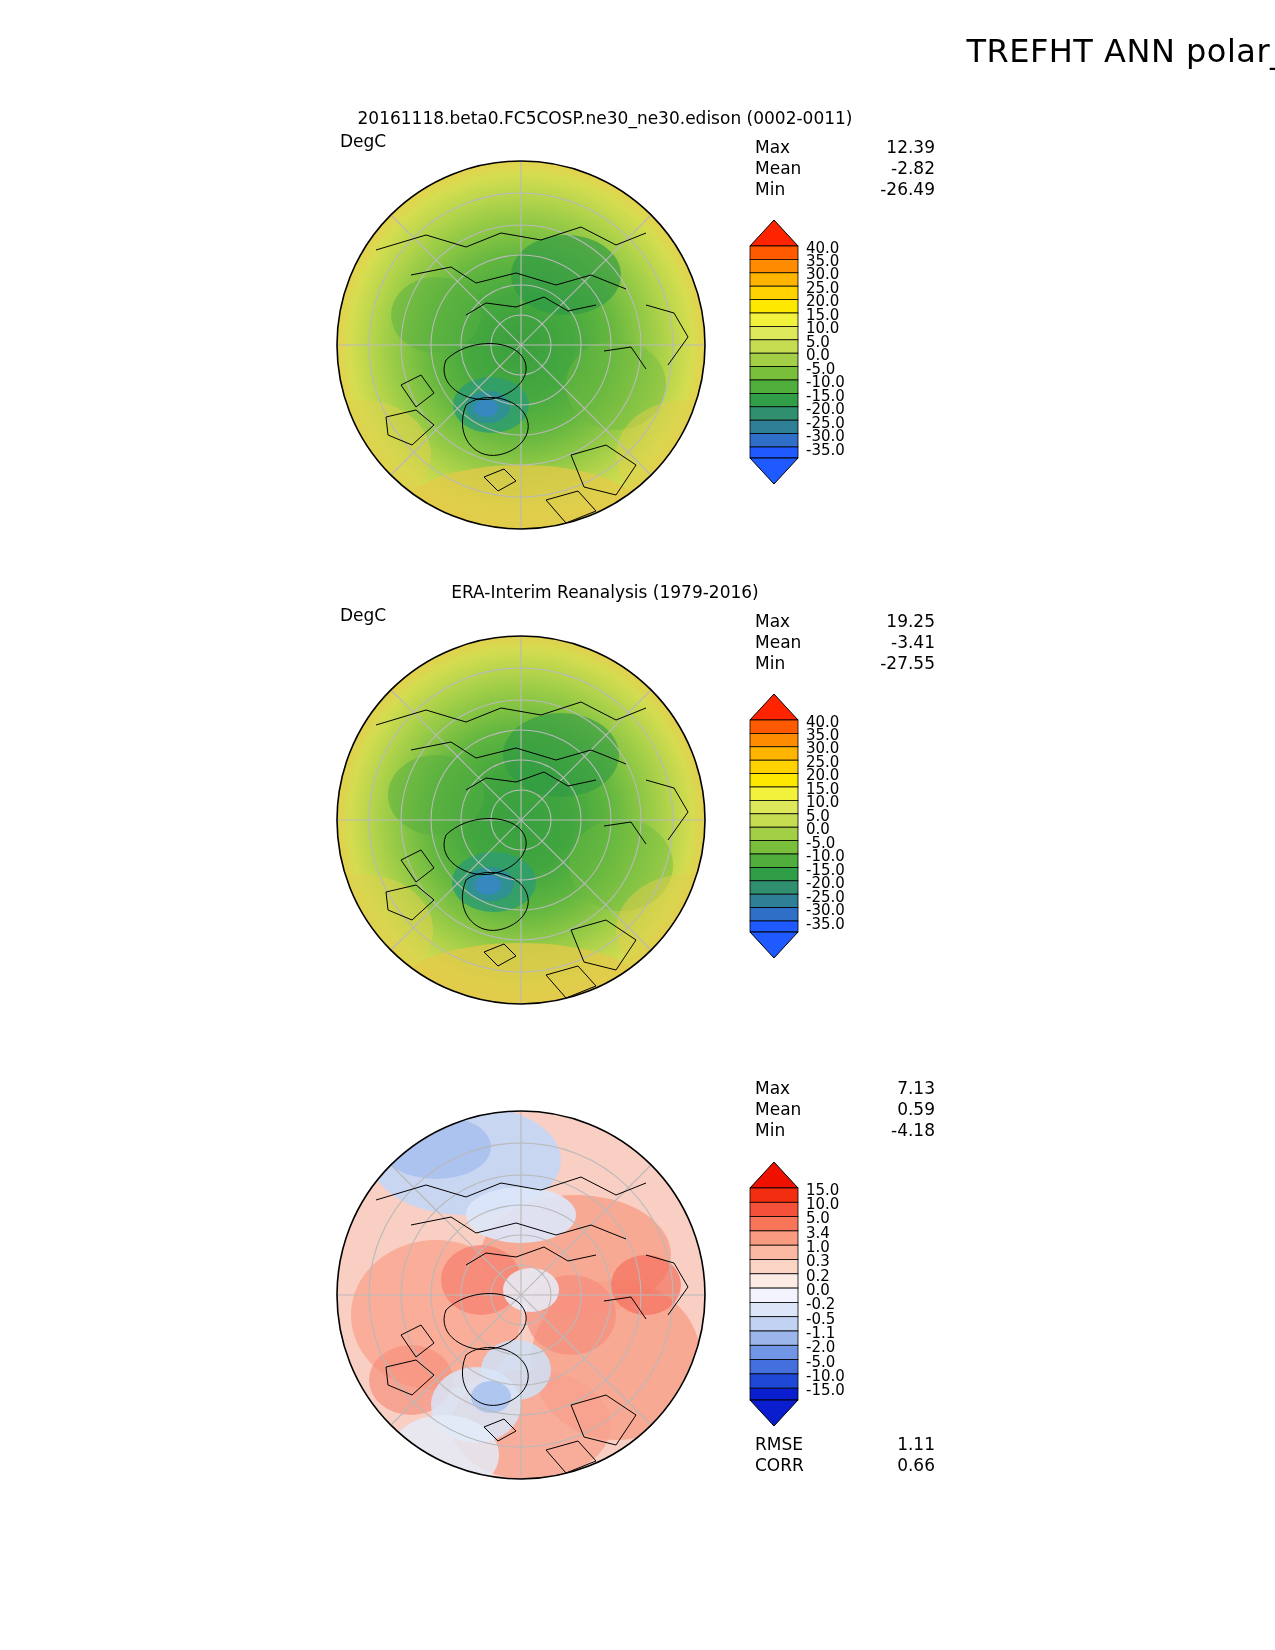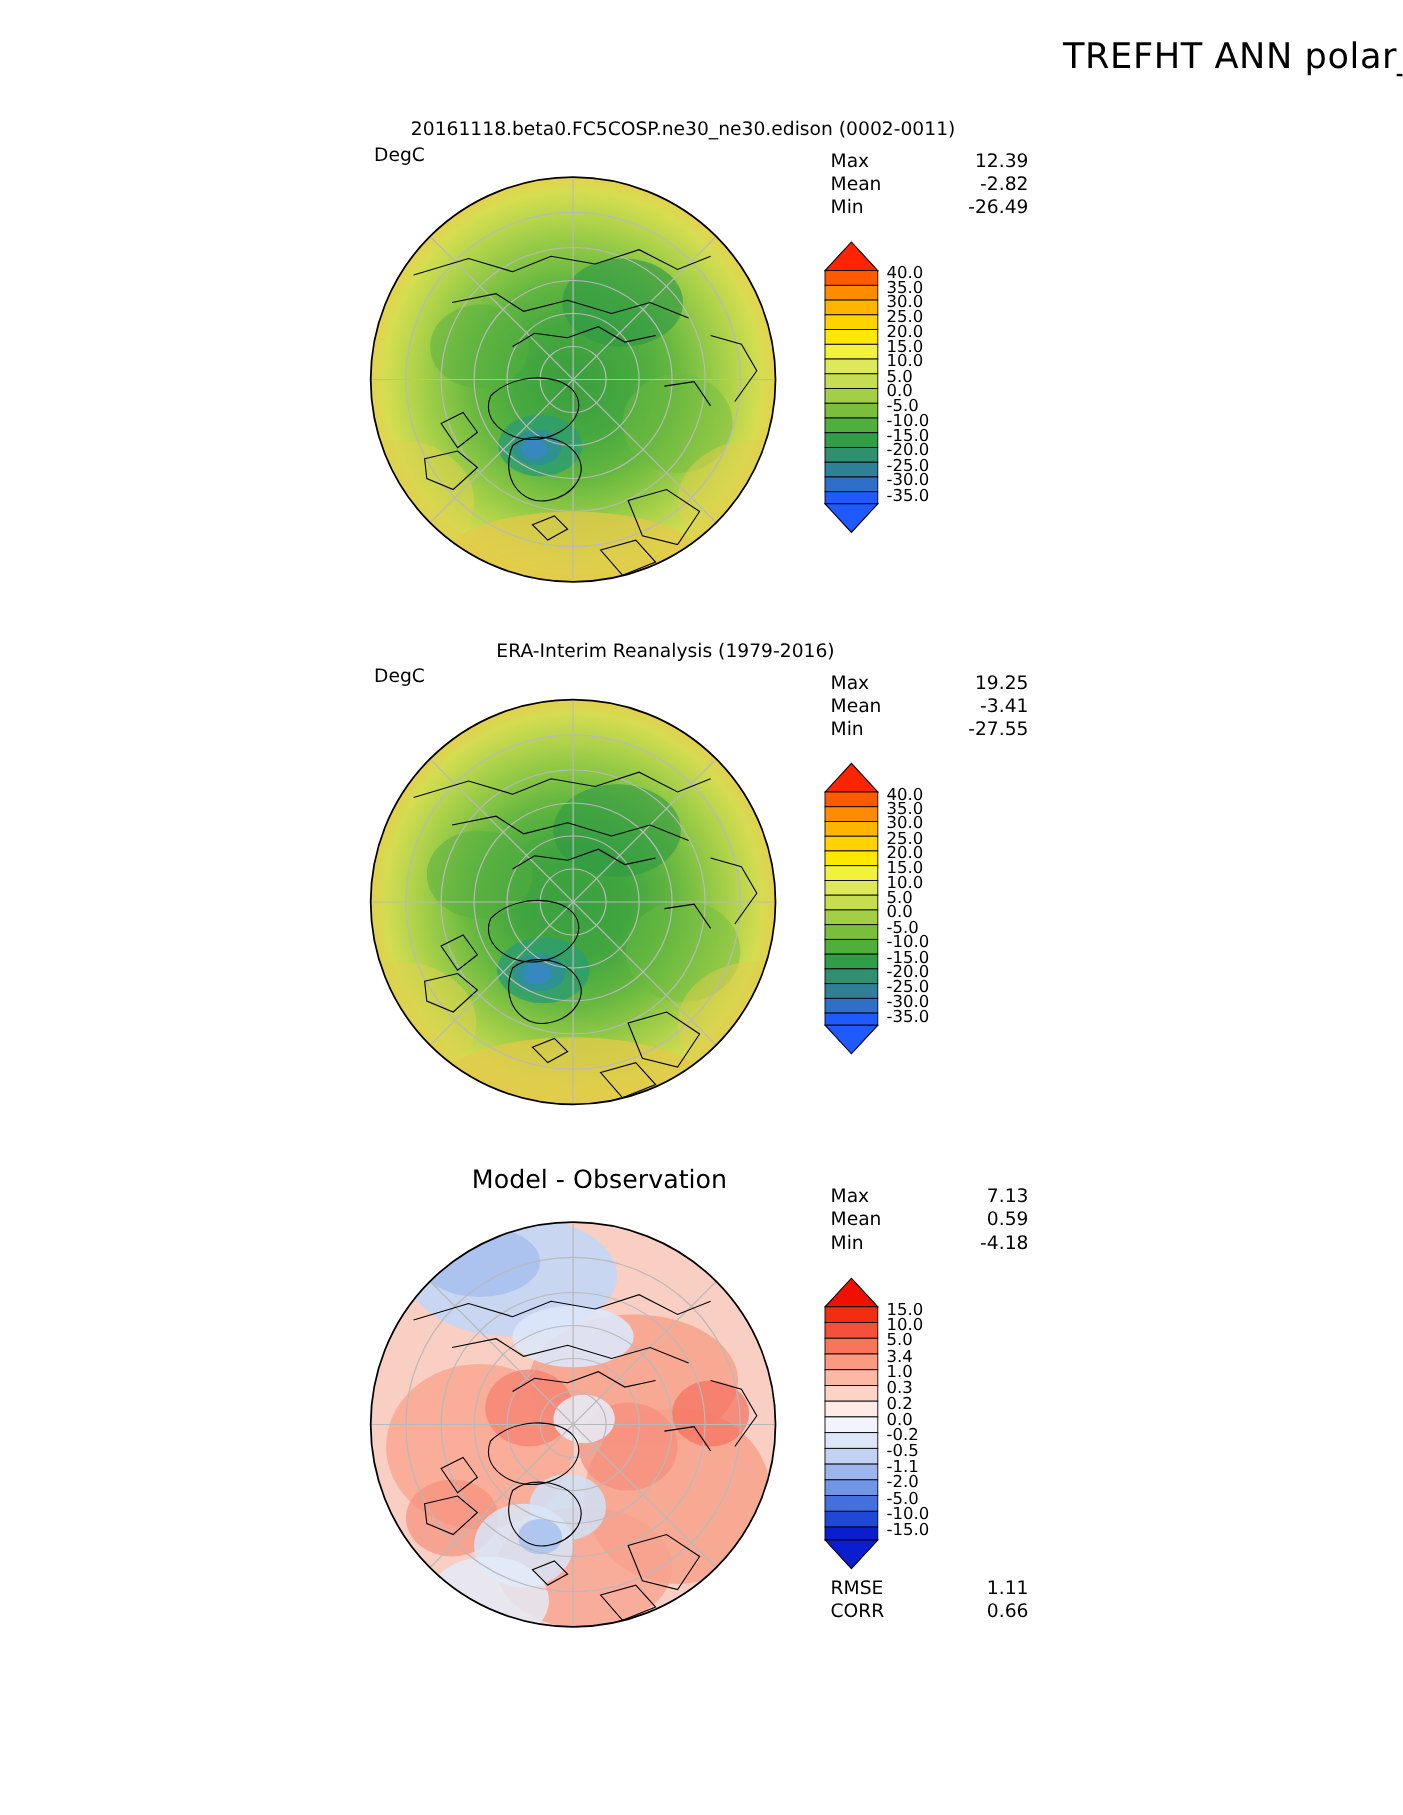--- a/index.html
+++ b/index.html
@@ -38,21 +38,21 @@
 </style>
 </head>
 <body>
 
 <div class="page">
 
   <div class="main-title">TREFHT ANN polar_N</div>
 
   <div class="panel" style="top:0;height:560px;">
 
-    <div class="panel-title" style="left:0;top:108px;width:1210px;text-align:center;padding-left:16px;">20161118.beta0.FC5COSP.ne30_ne30.edison (0002-0011)</div>
+    <div class="panel-title" style="left:0;top:108px;width:1210px;text-align:center;">20161118.beta0.FC5COSP.ne30_ne30.edison (0002-0011)</div>
 
     <div class="units" style="left:340px;top:131px;">DegC</div>
 
     <div class="stats" style="left:755px;top:137px;">
       <div class="row">
         <span class="lab">Max</span>
         <span class="val">12.39</span>
       </div>
       <div class="row">
         <span class="lab">Mean</span>
@@ -283,21 +283,20 @@
       <span style="top:169px">-15.0</span>
       <span style="top:182px">-20.0</span>
       <span style="top:196px">-25.0</span>
       <span style="top:209px">-30.0</span>
       <span style="top:223px">-35.0</span>
     </div>
   </div>
 
   <div class="panel" style="top:1000px;height:620px;">
 
-    <div class="panel-title big" style="left:0;top:60px;width:1090px;text-align:center;">Model - Observation</div>
 
     <div class="stats" style="left:755px;top:78px;">
       <div class="row">
         <span class="lab">Max</span>
         <span class="val">7.13</span>
       </div>
       <div class="row">
         <span class="lab">Mean</span>
         <span class="val">0.59</span>
       </div>

